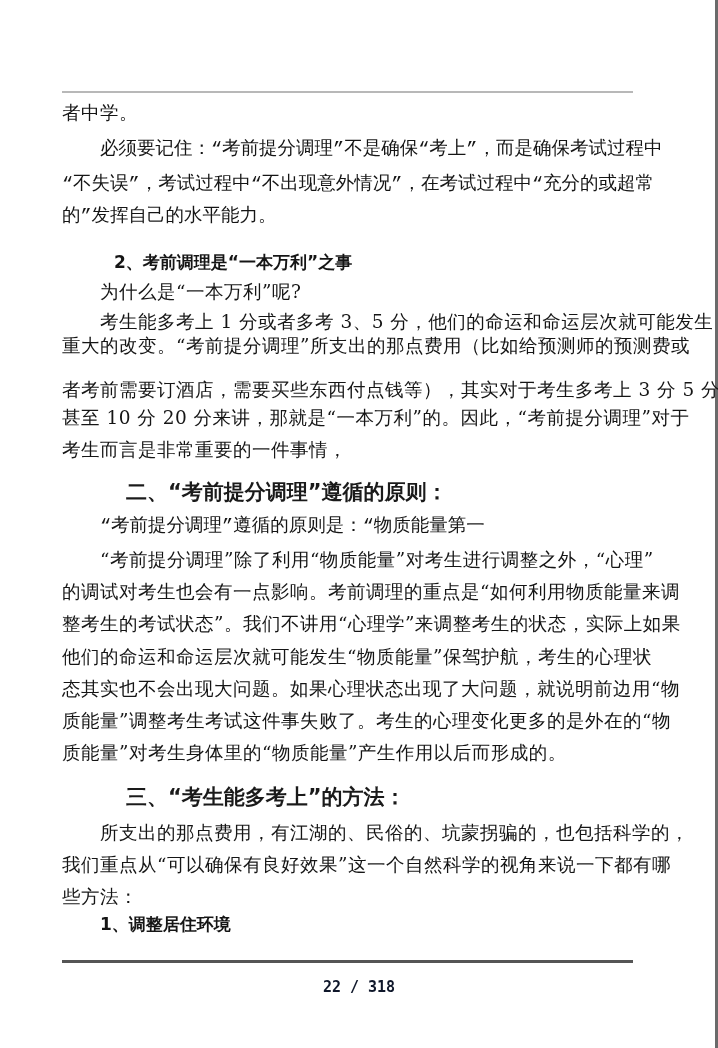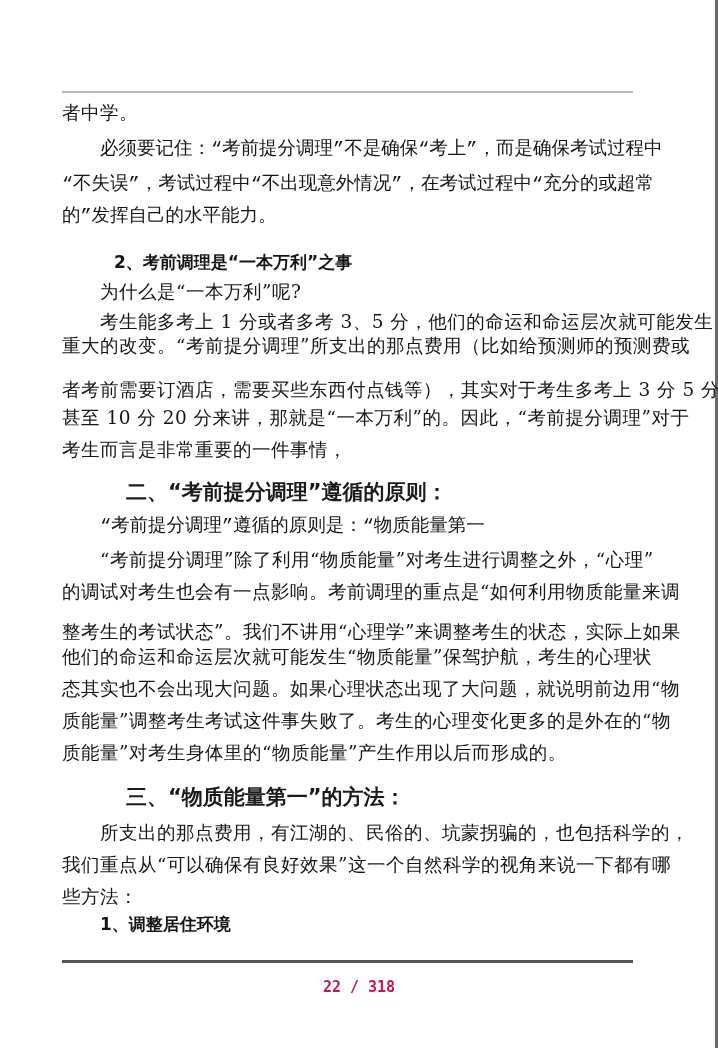--- a/index.html
+++ b/index.html
@@ -10,21 +10,21 @@
   .edge { position:absolute; right:0; top:0; width:3px; height:1048px; background:#6a6a6a; }
   .rule { position:absolute; left:62px; width:571px; }
   .rule-top { top:91px; height:2px; background:#b8b8b8; }
   .rule-bottom { top:960px; height:3px; background:#555555; }
   .line { position:absolute; left:62px; width:572px; font-size:18.5px; line-height:24px; white-space:nowrap; letter-spacing:0.5px; }
   .indent { left:100px; width:534px; }
   .sans { font-family: Liberation Mono, monospace; letter-spacing:0px; }
   .bold { font-weight:bold; font-family: "DejaVu Sans", "Liberation Sans", sans-serif; font-size:17px; letter-spacing:0px; }
   .h2 { position:absolute; left:102px; font-family: "DejaVu Sans", "Liberation Sans", sans-serif; font-size:21px; line-height:28px; font-weight:bold; white-space:nowrap; color:#1a1a1a;margin-left:24px; }
   .justify { text-align:justify; text-align-last:justify; }
-  .page-num { position:absolute; top:978px; left:0; width:718px; text-align:center; font-family:"DejaVu Sans Mono","Liberation Mono",monospace; font-weight:bold; font-size:15px; color:#be185d; }
+  .page-num { position:absolute; top:978px; left:0; width:718px; text-align:center; font-family:"DejaVu Sans Mono","Liberation Mono",monospace; font-weight:bold; font-size:15px; color:#0f172a; }
 </style>
 </head>
 <body>
 
 <div class="edge"></div>
 <div class="rule rule-top"></div>
 
 <div>
   <div class="line" style="top:101px;">者中学。</div>
   <div class="line indent sans justify" style="top:138px;">必须要记住：“考前提分调理”不是确保“考上”，而是确保考试过程中</div>
@@ -36,27 +36,27 @@
   <div class="line indent justify" style="top:310px;">考生能多考上 1 分或者多考 3、5 分，他们的命运和命运层次就可能发生</div>
   <div class="line justify" style="top:334px;">重大的改变。“考前提分调理”所支出的那点费用（比如给预测师的预测费或</div>
   <div class="line justify" style="top:378px;">者考前需要订酒店，需要买些东西付点钱等），其实对于考生多考上 3 分 5 分</div>
   <div class="line justify" style="top:406px;">甚至 10 分 20 分来讲，那就是“一本万利”的。因此，“考前提分调理”对于</div>
   <div class="line" style="top:438px;">考生而言是非常重要的一件事情，</div>
 
   <div class="h2" style="top:478px;">二、“考前提分调理”遵循的原则：</div>
   <div class="line indent sans" style="top:515px;">“考前提分调理”遵循的原则是：“物质能量第一</div>
   <div class="line indent justify" style="top:548px;">“考前提分调理”除了利用“物质能量”对考生进行调整之外，“心理”</div>
   <div class="line justify" style="top:580px;">的调试对考生也会有一点影响。考前调理的重点是“如何利用物质能量来调</div>
-  <div class="line justify" style="top:612px;margin-top:8px;">整考生的考试状态”。我们不讲用“心理学”来调整考生的状态，实际上如果</div>
+  <div class="line justify" style="top:612px;">整考生的考试状态”。我们不讲用“心理学”来调整考生的状态，实际上如果</div>
   <div class="line justify" style="top:645px;">他们的命运和命运层次就可能发生“物质能量”保驾护航，考生的心理状</div>
   <div class="line justify" style="top:677px;">态其实也不会出现大问题。如果心理状态出现了大问题，就说明前边用“物</div>
   <div class="line justify" style="top:709px;">质能量”调整考生考试这件事失败了。考生的心理变化更多的是外在的“物</div>
   <div class="line" style="top:741px;">质能量”对考生身体里的“物质能量”产生作用以后而形成的。</div>
 
-  <div class="h2" style="top:783px;">三、“物质能量第一”的方法：</div>
+  <div class="h2" style="top:783px;">三、“考生能多考上”的方法：</div>
   <div class="line indent justify" style="top:821px;">所支出的那点费用，有江湖的、民俗的、坑蒙拐骗的，也包括科学的，</div>
   <div class="line justify" style="top:853px;">我们重点从“可以确保有良好效果”这一个自然科学的视角来说一下都有哪</div>
   <div class="line" style="top:885px;">些方法：</div>
   <div class="line indent bold" style="top:912px;">1、调整居住环境</div>
 </div>
 
 <div class="rule rule-bottom"></div>
 <div class="page-num">22 / 318</div>
 
 </body></html>

